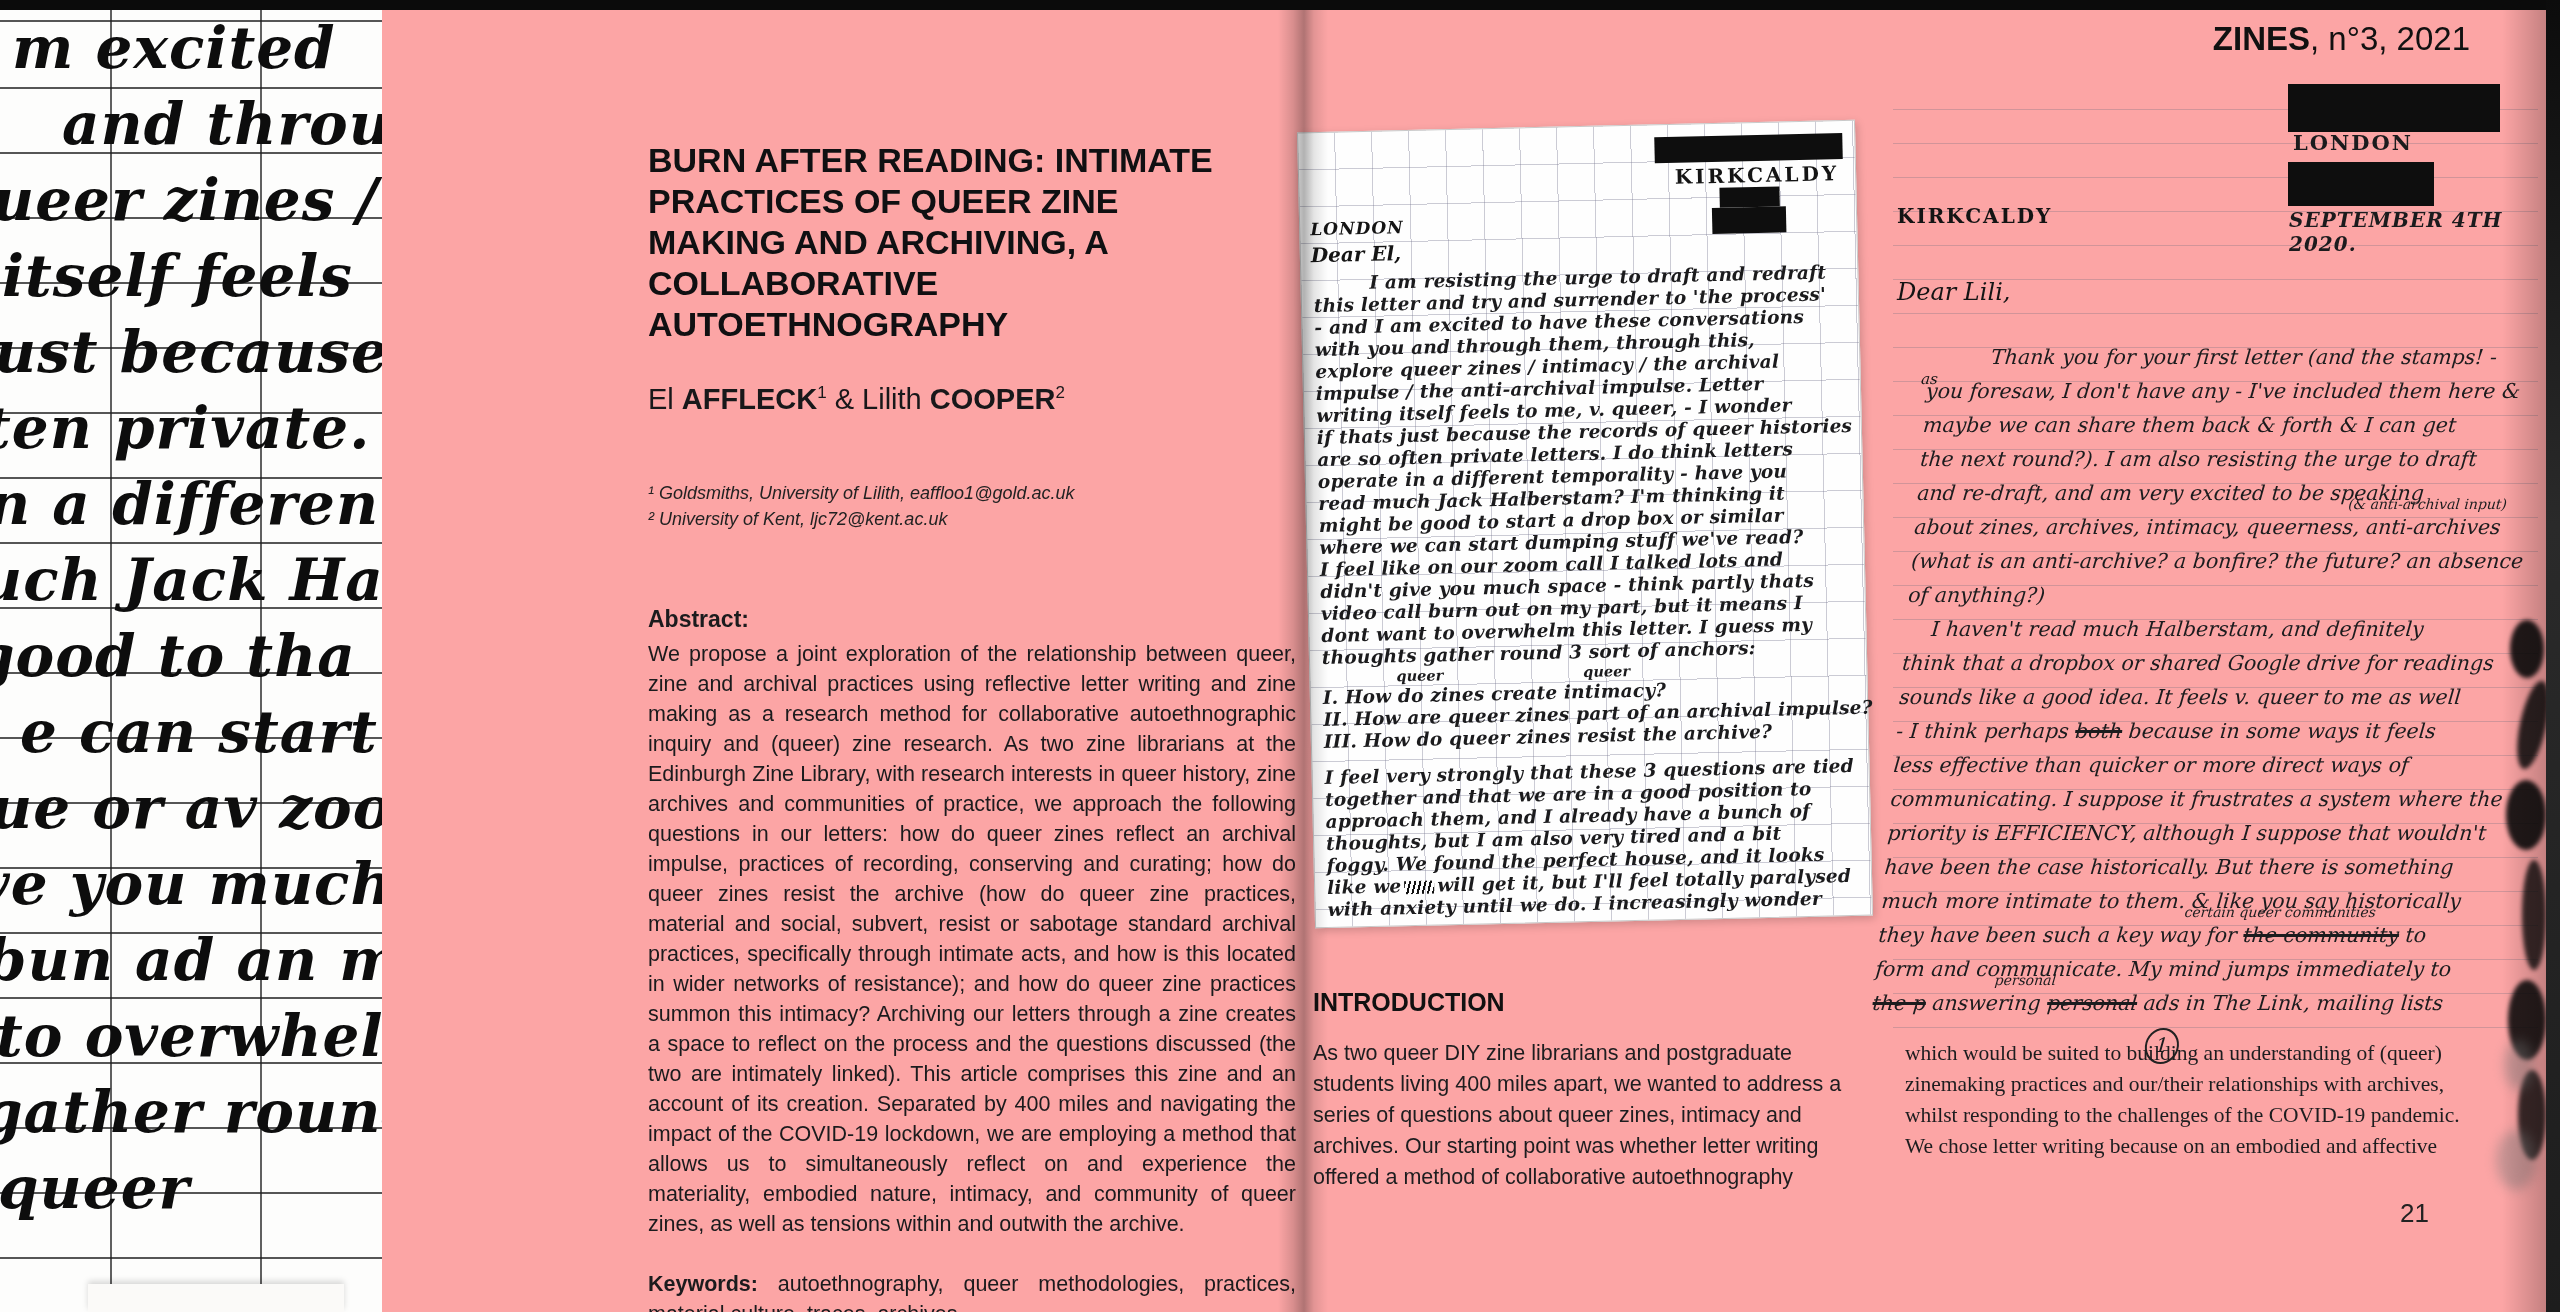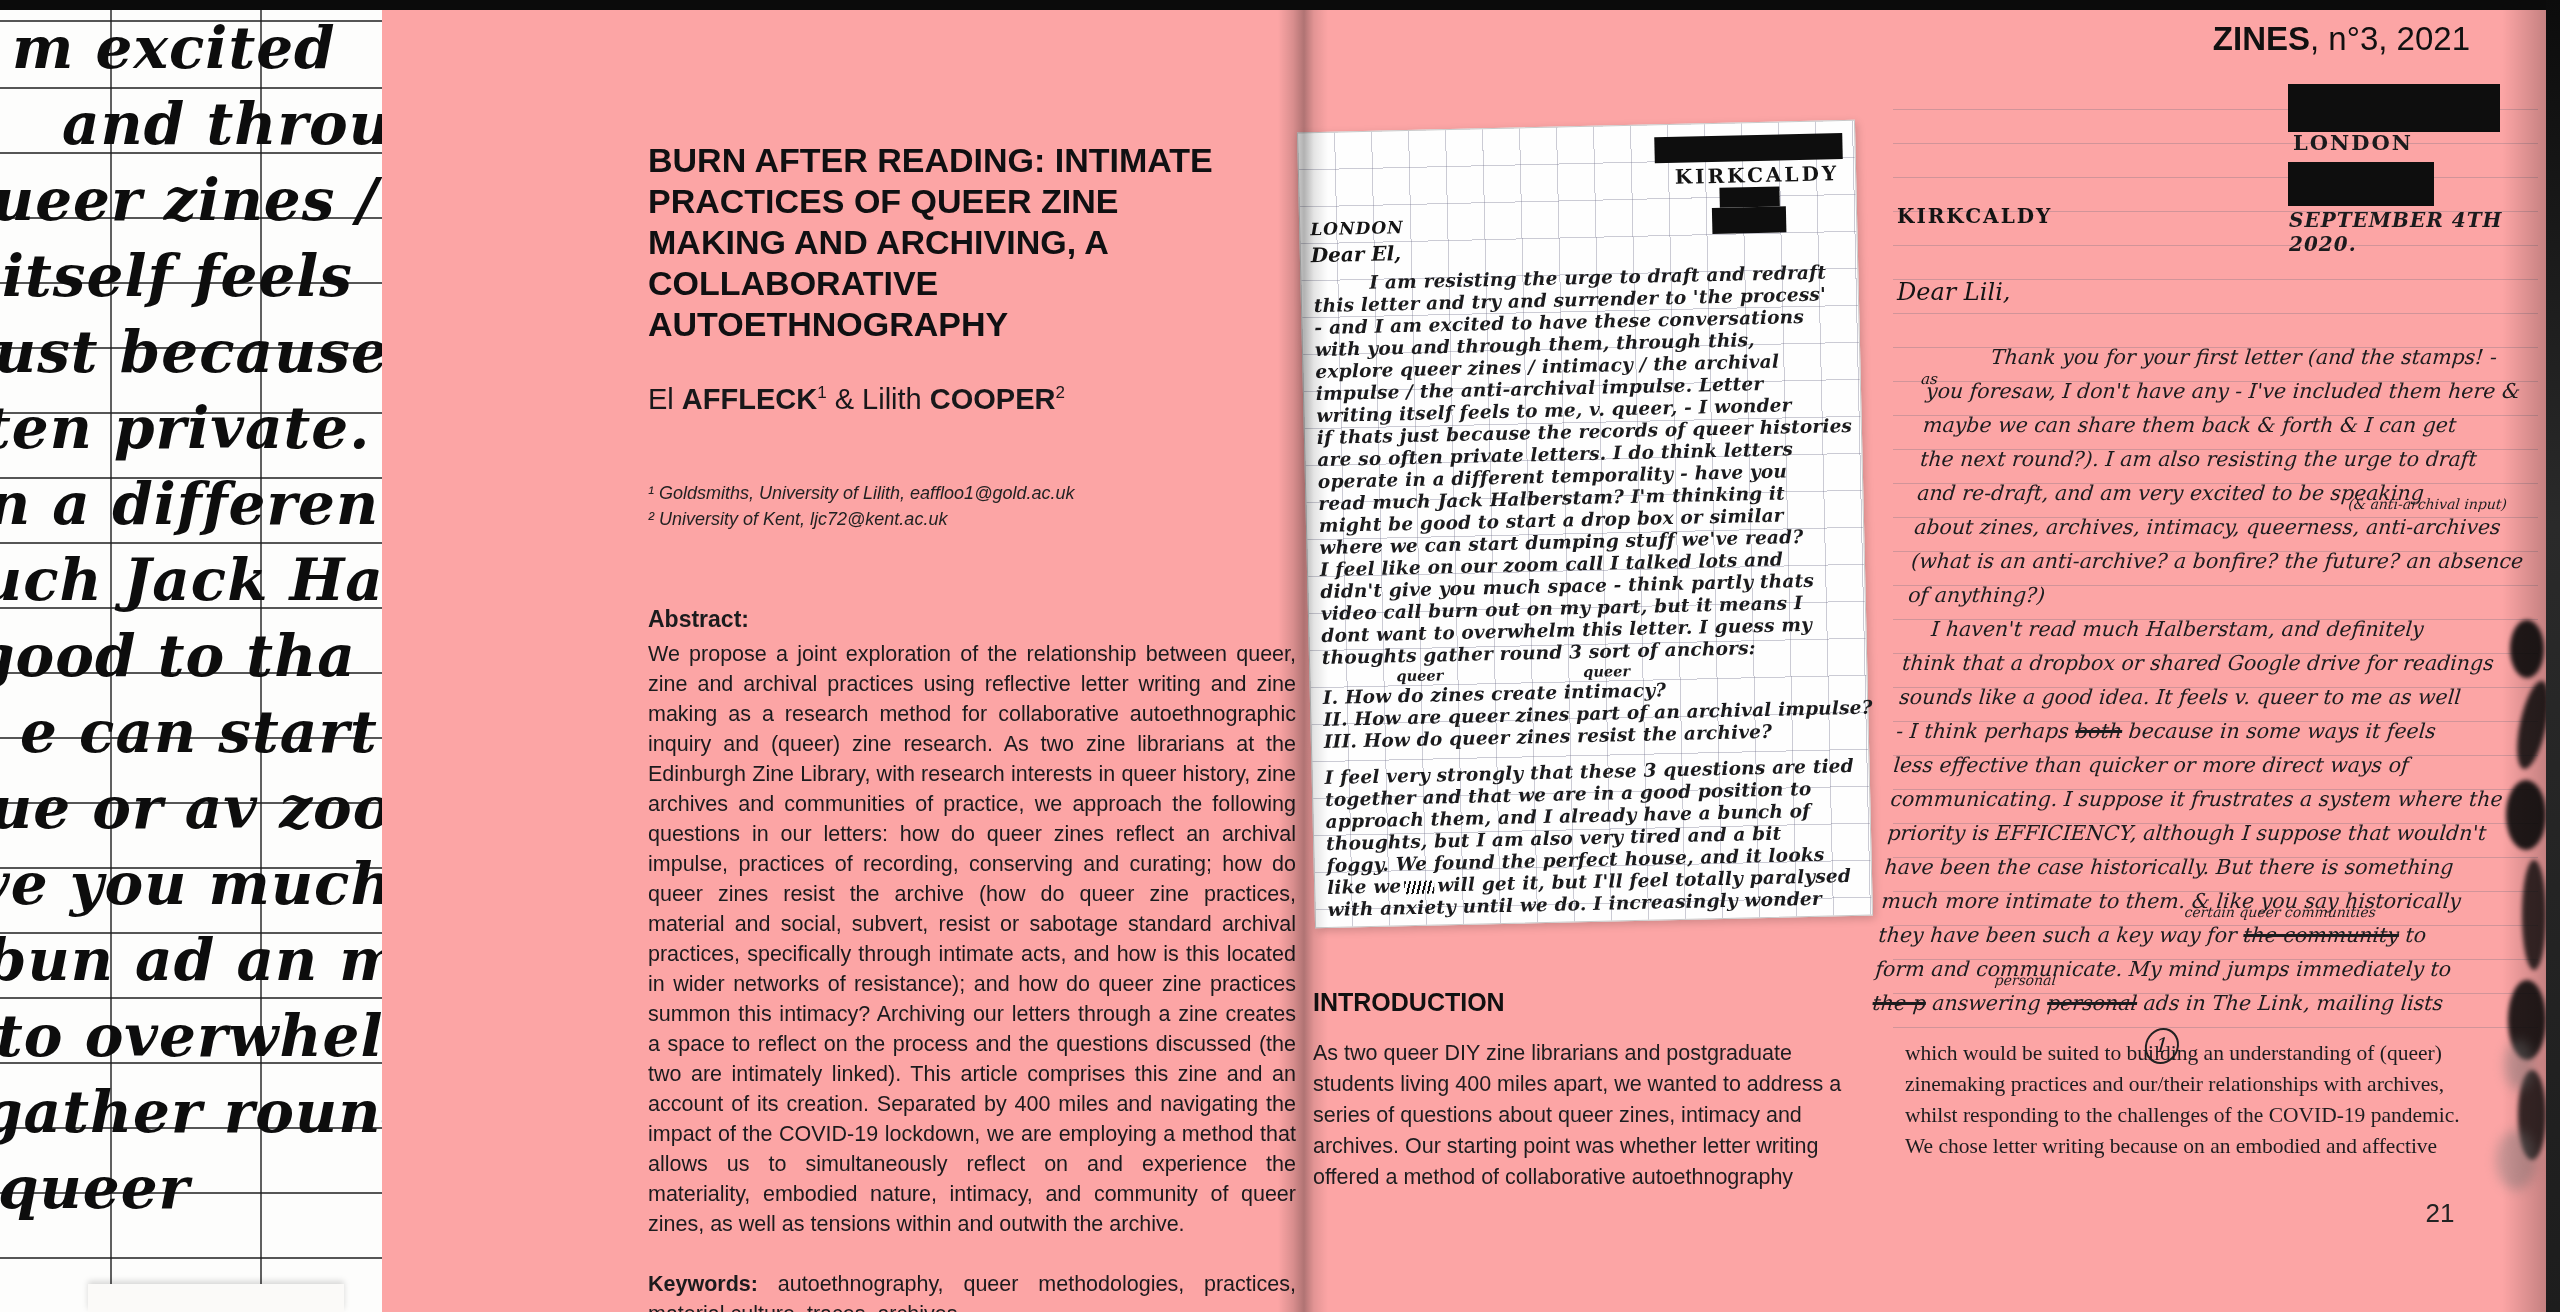--- a/index.html
+++ b/index.html
@@ -54,21 +54,21 @@
   .affiliations{margin-top:64px;font-size:18px;font-style:italic;color:#222;line-height:26px;}
   .abstract-head{margin-top:74px;font-size:23px;font-weight:700;}
   .abstract-body{margin:6px 0 0 0;font-size:21.5px;line-height:30px;text-align:justify;width:648px;}
   .keywords{margin:30px 0 0 0;font-size:21.5px;line-height:30px;text-align:justify;width:648px;}
   .keywords b{font-weight:700;}
 
   
   .journal-header{position:absolute;top:20px;left:2100px;width:370px;text-align:right;
                   font-size:33px;color:#111;}
   .journal-header b{font-weight:700;}
-  .page-number{position:absolute;left:2400px;top:1198px;width:80px;text-align:center;font-size:26px;color:#222;}
+  .page-number{position:absolute;left:2400px;top:1198px;width:80px;text-align:left;font-size:26px;color:#222;}
 
   
   .hw{font-family:"DejaVu Serif",serif;font-style:italic;color:#141414;}
   .caps{font-family:"DejaVu Serif",serif;font-weight:700;letter-spacing:3px;color:#141414;}
 
   .letter-grid{position:absolute;left:1306px;top:126px;width:556px;height:794px;
     background-color:#fefefe;
     background-image:
       repeating-linear-gradient(to bottom,transparent 0,transparent 36px,rgba(120,120,145,0.38) 36px,rgba(120,120,145,0.38) 37px),
       repeating-linear-gradient(to right,transparent 0,transparent 36px,rgba(120,120,145,0.38) 36px,rgba(120,120,145,0.38) 37px);

